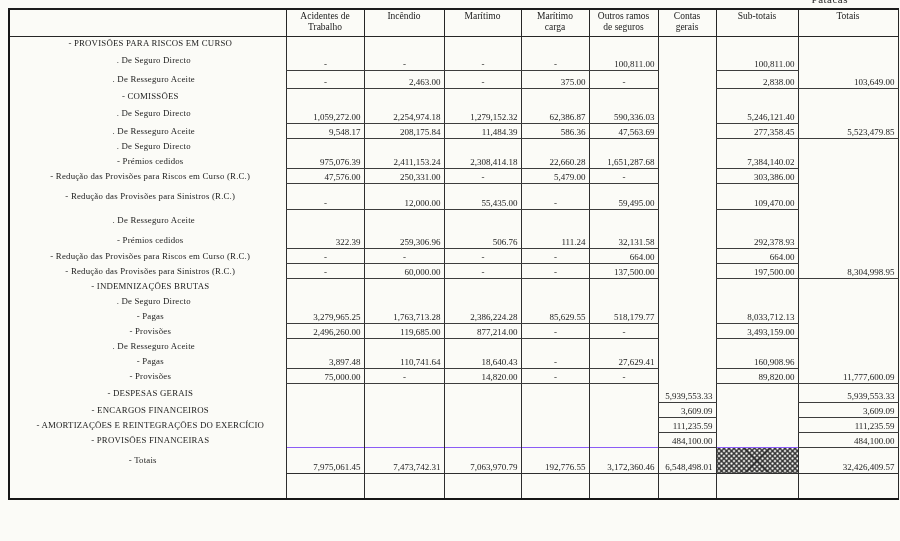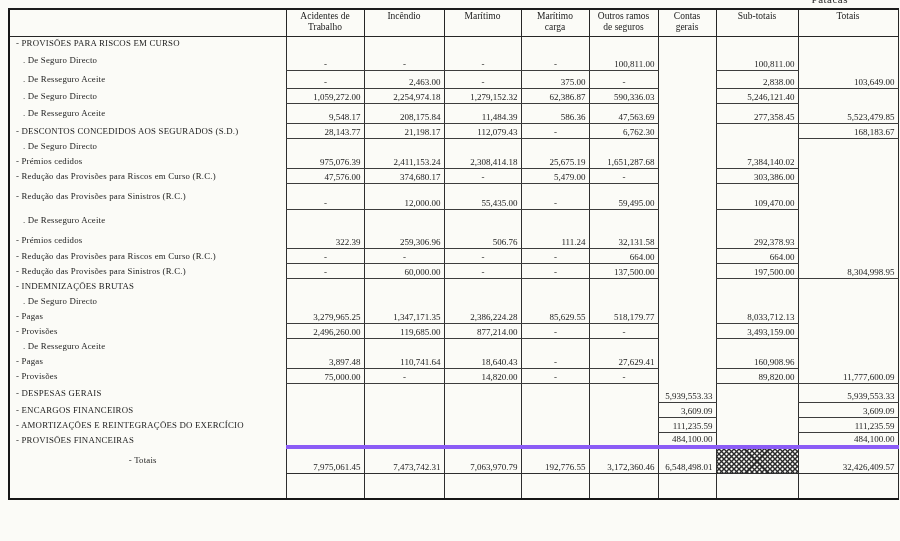--- a/index.html
+++ b/index.html
@@ -28,30 +28,30 @@
   tbody tr:nth-child(10){height:26px;}
   tbody tr:nth-child(11){height:22px;}
   tbody tr:nth-child(12){height:17px;}
   tbody tr:nth-child(22){height:19px;}
   tbody tr:nth-child(26){height:26px;}
   tbody tr:nth-child(27){height:26px;font-style:italic;}
   tbody tr:nth-child(28){height:19px;}
   tbody tr:nth-child(29){height:14px;}
   td{font-size:9px;overflow:hidden;}
   td.label{padding-left:6px;vertical-align:middle;font-size:8.8px;
-           white-space:nowrap;letter-spacing:.2px;}
+           white-space:nowrap;letter-spacing:.2px;text-align:center;}
   td.label.lvl-1{padding-left:13px;font-family:Liberation Serif, serif;}
   td.label.lvl-2{}
   td.val{text-align:right;padding-right:3px;vertical-align:bottom;
          padding-bottom:1px;border-left:1px solid #2e2e2e;
          font-variant-numeric:tabular-nums;}
   td.val.filled{border-bottom:1px solid #3d3d3d;}
   td.val.dash{text-align:center;padding-right:0;}
   tr.totals td.label{text-align:center;padding-right:10px;padding-left:0;}
-  tr.totals td.val{border-top:4px solid #8b5cf6;border-bottom:1px solid #2e2e2e;}
+  tr.totals td.val{border-top:1px solid #8b5cf6;border-bottom:1px solid #2e2e2e;}
   td.hatch{background:
      repeating-linear-gradient(45deg,#2b2b2b 0 1.5px,transparent 1.5px 3.6px),
      repeating-linear-gradient(-45deg,#2b2b2b 0 1.5px,transparent 1.5px 3.6px);}
   tr.spacer{height:7px;}
   tr.spacer td{border-bottom:none;}
 </style>
 </head>
 <body>
 
 <div class="page">
@@ -113,20 +113,31 @@
           <td class="val filled dash">-</td>
           <td class="val filled">2,463.00</td>
           <td class="val filled dash">-</td>
           <td class="val filled">375.00</td>
           <td class="val filled dash">-</td>
           <td class="val"></td>
           <td class="val filled">2,838.00</td>
           <td class="val filled">103,649.00</td>
         </tr>
         <tr>
+          <td class="label lvl-0">- COMISSÕES</td>
+          <td class="val"></td>
+          <td class="val"></td>
+          <td class="val"></td>
+          <td class="val"></td>
+          <td class="val"></td>
+          <td class="val"></td>
+          <td class="val"></td>
+          <td class="val"></td>
+        </tr>
+        <tr>
           <td class="label lvl-1">. De Seguro Directo</td>
           <td class="val filled">1,059,272.00</td>
           <td class="val filled">2,254,974.18</td>
           <td class="val filled">1,279,152.32</td>
           <td class="val filled">62,386.87</td>
           <td class="val filled">590,336.03</td>
           <td class="val"></td>
           <td class="val filled">5,246,121.40</td>
           <td class="val"></td>
         </tr>
@@ -135,56 +146,45 @@
           <td class="val filled">9,548.17</td>
           <td class="val filled">208,175.84</td>
           <td class="val filled">11,484.39</td>
           <td class="val filled">586.36</td>
           <td class="val filled">47,563.69</td>
           <td class="val"></td>
           <td class="val filled">277,358.45</td>
           <td class="val filled">5,523,479.85</td>
         </tr>
         <tr>
-          <td class="label lvl-0">- DESCONTOS CONCEDIDOS AOS SEGURADOS (S.D.)</td>
-          <td class="val filled">28,143.77</td>
-          <td class="val filled">21,198.17</td>
-          <td class="val filled">112,079.43</td>
-          <td class="val filled dash">-</td>
-          <td class="val filled">6,762.30</td>
-          <td class="val"></td>
-          <td class="val"></td>
-          <td class="val filled">168,183.67</td>
-        </tr>
-        <tr>
           <td class="label lvl-1">. De Seguro Directo</td>
           <td class="val"></td>
           <td class="val"></td>
           <td class="val"></td>
           <td class="val"></td>
           <td class="val"></td>
           <td class="val"></td>
           <td class="val"></td>
           <td class="val"></td>
         </tr>
         <tr>
           <td class="label lvl-2">- Prémios cedidos</td>
           <td class="val filled">975,076.39</td>
           <td class="val filled">2,411,153.24</td>
           <td class="val filled">2,308,414.18</td>
-          <td class="val filled">25,675.19</td>
+          <td class="val filled">22,660.28</td>
           <td class="val filled">1,651,287.68</td>
           <td class="val"></td>
           <td class="val filled">7,384,140.02</td>
           <td class="val"></td>
         </tr>
         <tr>
           <td class="label lvl-2">- Redução das Provisões para Riscos em Curso (R.C.)</td>
           <td class="val filled">47,576.00</td>
-          <td class="val filled">374,680.17</td>
+          <td class="val filled">250,331.00</td>
           <td class="val filled dash">-</td>
           <td class="val filled">5,479.00</td>
           <td class="val filled dash">-</td>
           <td class="val"></td>
           <td class="val filled">303,386.00</td>
           <td class="val"></td>
         </tr>
         <tr>
           <td class="label lvl-2">- Redução das Provisões para Sinistros (R.C.)</td>
           <td class="val filled dash">-</td>
@@ -258,21 +258,21 @@
           <td class="val"></td>
           <td class="val"></td>
           <td class="val"></td>
           <td class="val"></td>
           <td class="val"></td>
           <td class="val"></td>
         </tr>
         <tr>
           <td class="label lvl-2">- Pagas</td>
           <td class="val filled">3,279,965.25</td>
-          <td class="val filled">1,347,171.35</td>
+          <td class="val filled">1,763,713.28</td>
           <td class="val filled">2,386,224.28</td>
           <td class="val filled">85,629.55</td>
           <td class="val filled">518,179.77</td>
           <td class="val"></td>
           <td class="val filled">8,033,712.13</td>
           <td class="val"></td>
         </tr>
         <tr>
           <td class="label lvl-2">- Provisões</td>
           <td class="val filled">2,496,260.00</td>

